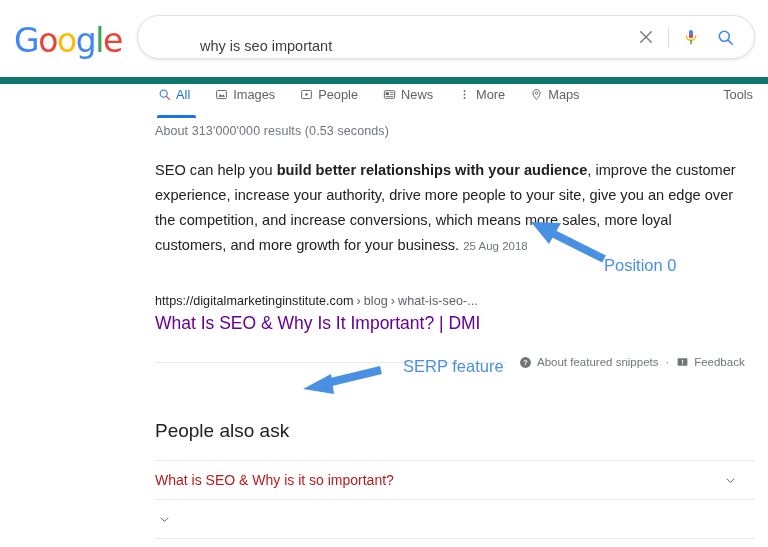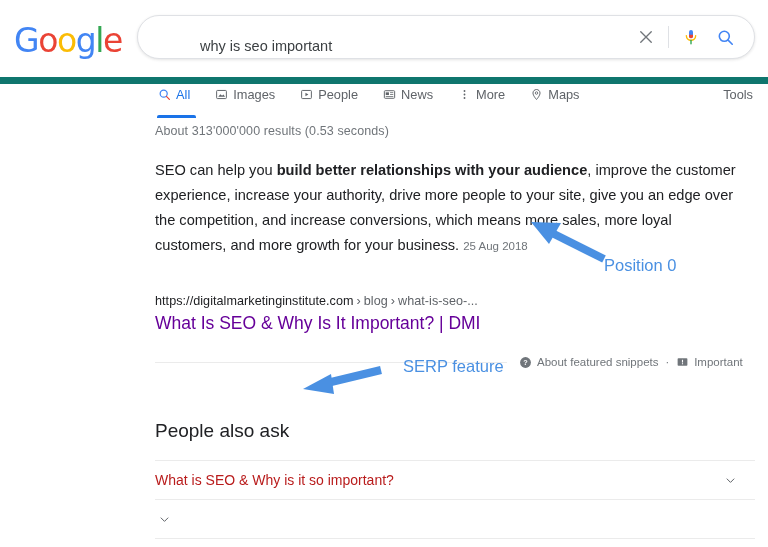--- a/index.html
+++ b/index.html
@@ -402,21 +402,21 @@
           </svg>
           <span>About featured snippets</span>
         </div>
         <span class="dot-sep">·</span>
         <div class="snip-link">
           <svg width="13" height="13" viewBox="0 0 24 24">
             <rect x="3" y="4" width="18" height="14" rx="1.5" fill="#70757a"></rect>
             <rect x="11" y="7" width="2" height="5" fill="#ffffff"></rect>
             <rect x="11" y="13.3" width="2" height="2" fill="#ffffff"></rect>
           </svg>
-          <span>Important</span>
+          <span>Feedback</span>
         </div>
       </div>
     </div>
   </div>
 
   <div class="paa">
     <div class="paa-heading">People also ask</div>
 
     <div class="paa-list">
 

